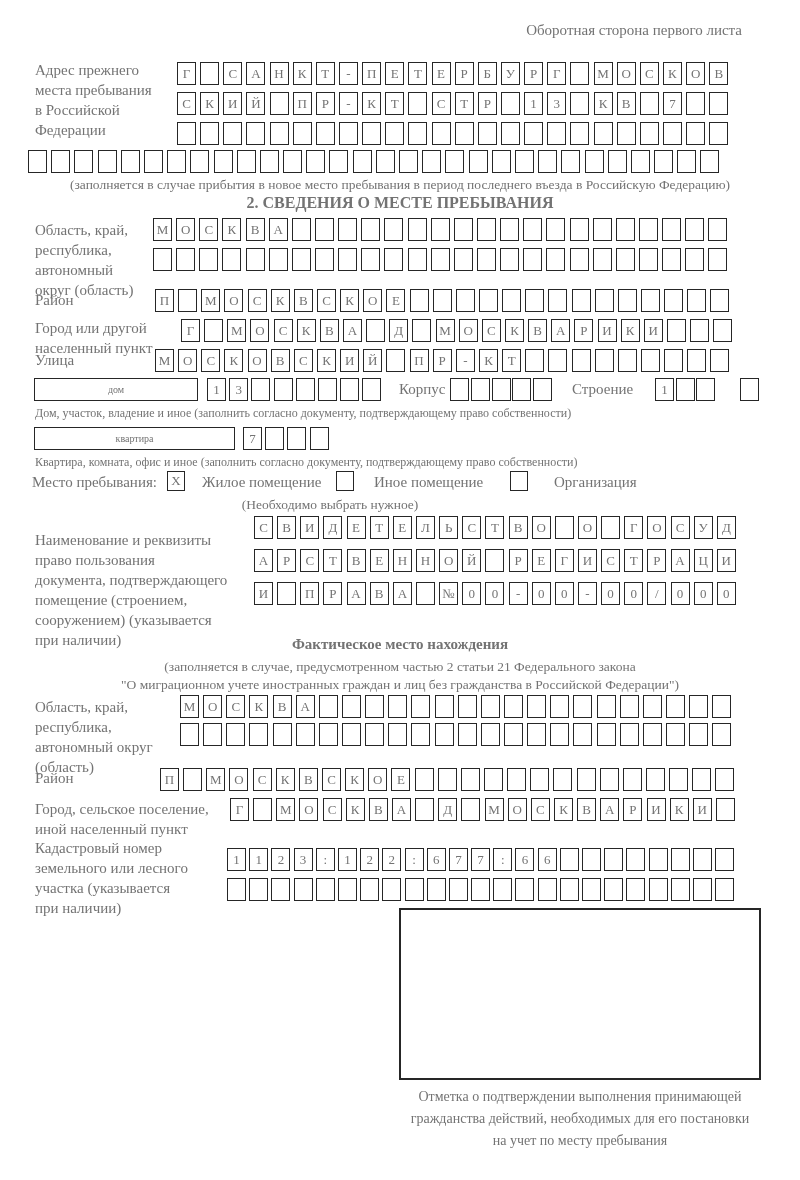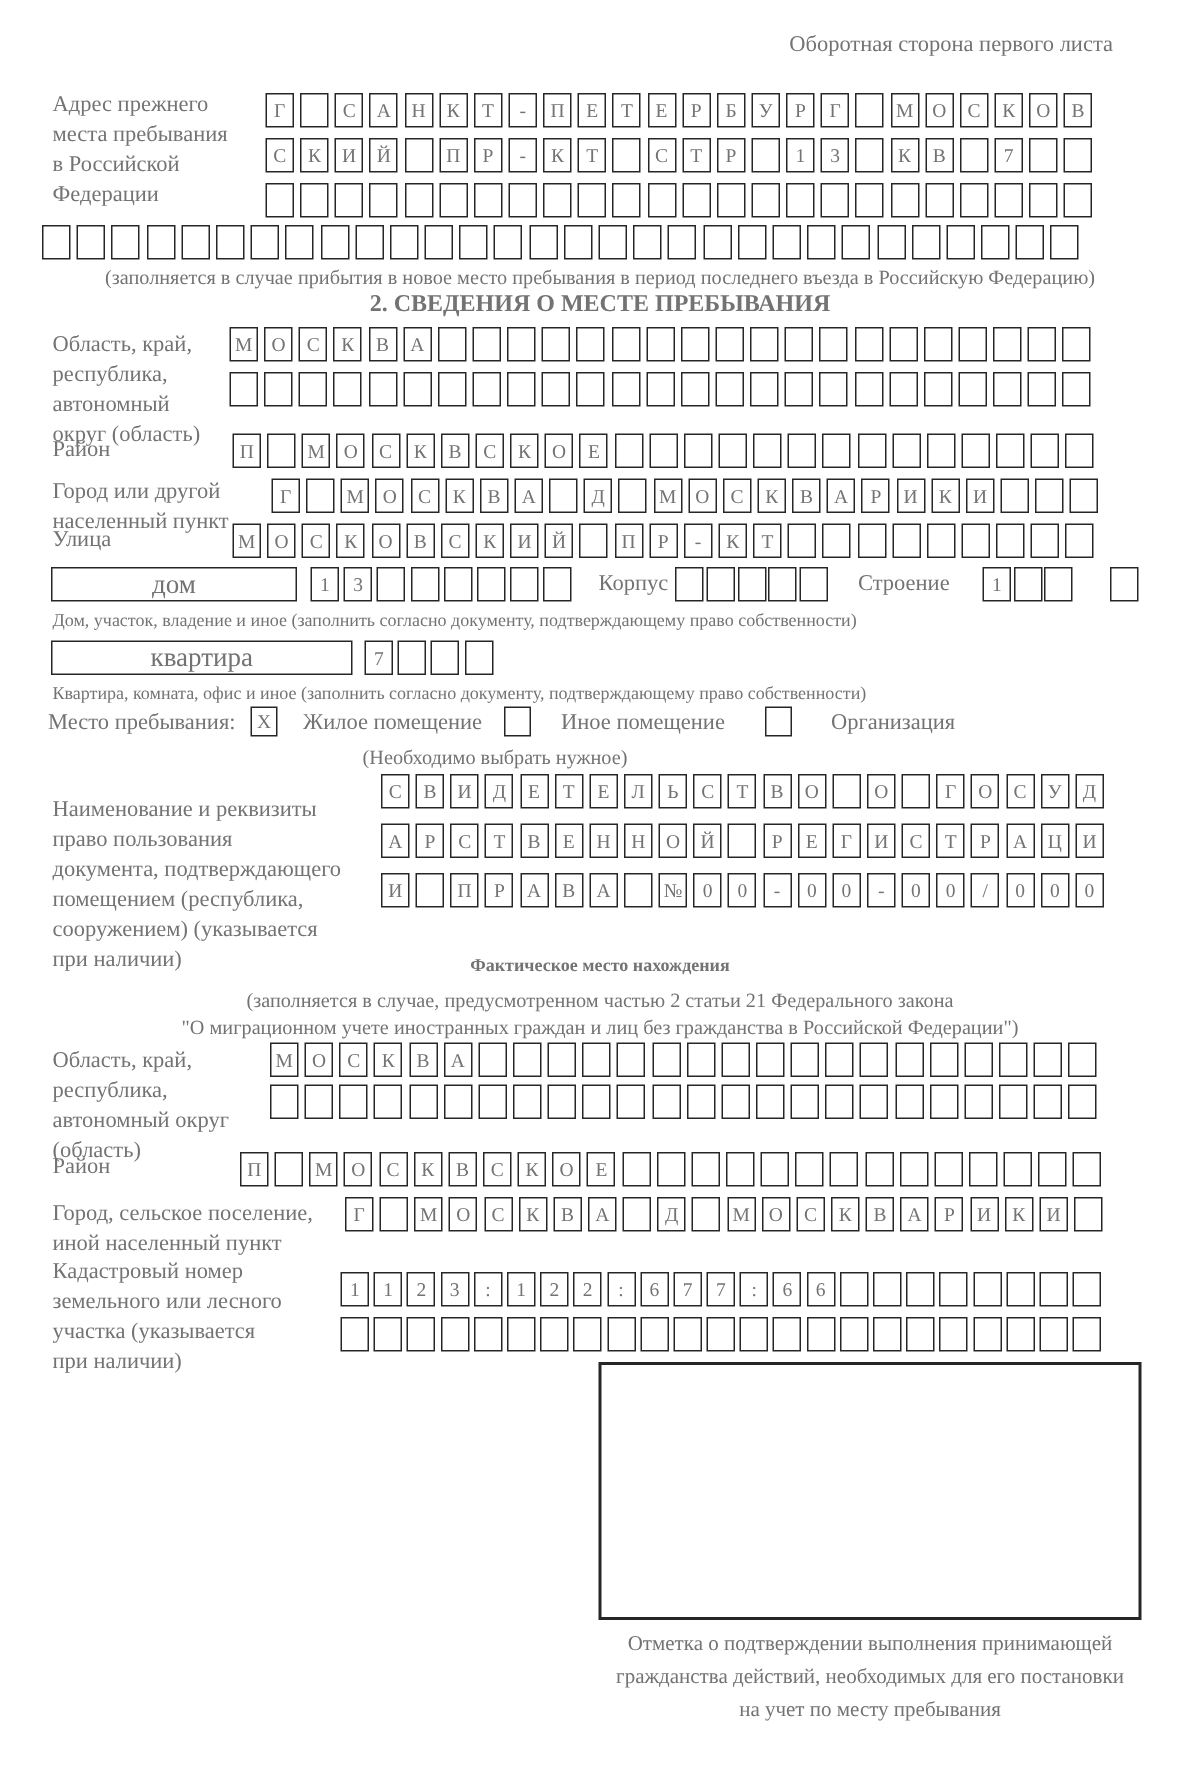--- a/index.html
+++ b/index.html
@@ -9,21 +9,21 @@
   .lbl{position:absolute;font-size:15px;line-height:20px;}
   .ilbl{position:absolute;font-size:15px;}
   .brow{position:absolute;display:flex;}
   .cbox{display:block;flex:0 0 auto;width:17px;height:21px;border:1.6px solid #262626;
         margin-right:calc(var(--p,24.35px) - 20.2px);
         font-size:13px;line-height:21px;text-align:center;}
   .note{position:absolute;left:0;width:800px;text-align:center;font-size:13.5px;}
   .title{position:absolute;left:0;width:800px;text-align:center;font-weight:bold;font-size:15.5px;}
   .cap{position:absolute;font-size:12px;}
   .widebox{position:absolute;height:21px;border:1.6px solid #262626;
-           font-size:18px;line-height:21px;text-align:center;}
+           font-size:10px;line-height:21px;text-align:center;}
   .chk{position:absolute;width:16px;height:18px;border:1.6px solid #262626;
        font-size:13px;line-height:18px;text-align:center;}
   .stampbox{position:absolute;left:399px;top:908px;width:358px;height:168px;border:2px solid #262626;}
   .stampcap{position:absolute;left:375px;top:1086px;width:410px;text-align:center;
             font-size:14px;line-height:22px;}
 </style>
 </head>
 <body>
 
 <div class="page">
@@ -345,21 +345,21 @@
   <div class="chk" style="left:336px;top:471px;"></div>
   <div class="ilbl" style="left:374px;top:474px;">Иное помещение</div>
   <div class="chk" style="left:510px;top:471px;"></div>
   <div class="ilbl" style="left:554px;top:474px;">Организация</div>
   <div class="note" style="top:497px;left:60px;width:540px;">(Необходимо выбрать нужное)</div>
 
   <div class="lbl" style="left:35px;top:518px;margin-top:12px;">
     <div>Наименование и реквизиты</div>
     <div>право пользования</div>
     <div>документа, подтверждающего</div>
-    <div>помещением (республика,</div>
+    <div>помещение (строением,</div>
     <div>сооружением) (указывается</div>
     <div>при наличии)</div>
   </div>
   <div class="brow" style="left:254px;top:516px;">
       <span class="cbox">С</span>
       <span class="cbox">В</span>
       <span class="cbox">И</span>
       <span class="cbox">Д</span>
       <span class="cbox">Е</span>
       <span class="cbox">Т</span>
@@ -419,21 +419,21 @@
       <span class="cbox">0</span>
       <span class="cbox">-</span>
       <span class="cbox">0</span>
       <span class="cbox">0</span>
       <span class="cbox">/</span>
       <span class="cbox">0</span>
       <span class="cbox">0</span>
       <span class="cbox">0</span>
     </div>
 
-  <div class="title" style="top:636px;font-size:12px;">Фактическое место нахождения</div>
+  <div class="title" style="top:636px;font-size:15px;">Фактическое место нахождения</div>
   <div class="note" style="top:659px;">(заполняется в случае, предусмотренном частью 2 статьи 21 Федерального закона</div>
   <div class="note" style="top:677px;">"О миграционном учете иностранных граждан и лиц без гражданства в Российской Федерации")</div>
 
   <div class="lbl" style="left:35px;top:697px;">
     <div>Область, край,</div>
     <div>республика,</div>
     <div>автономный округ</div>
     <div>(область)</div>
   </div>
   <div class="brow" style="left:180px;top:695px;">

